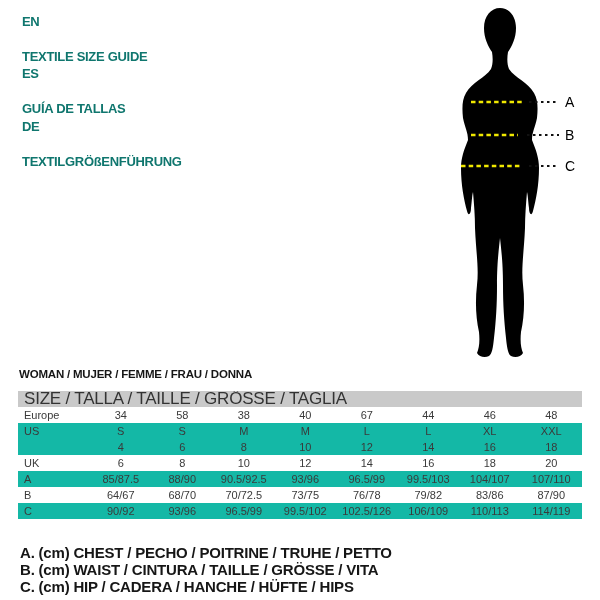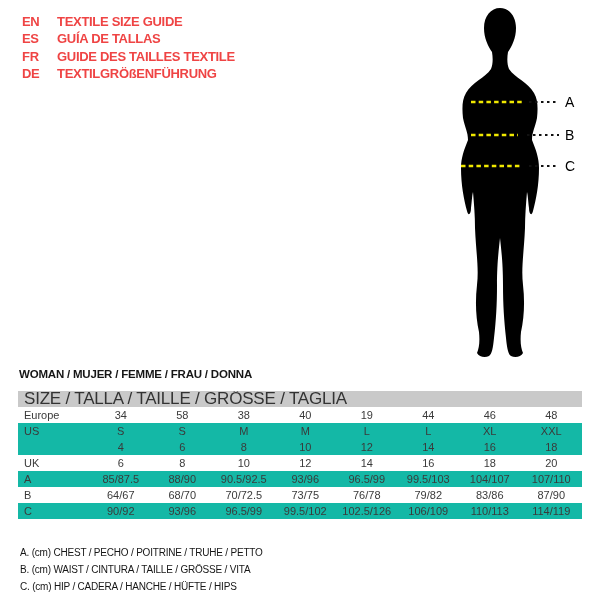--- a/index.html
+++ b/index.html
@@ -2,57 +2,53 @@
 <html><head>
 <meta charset="utf-8">
 <style>
   html,body{margin:0;padding:0;}
   body{
     width:600px;height:600px;position:relative;background:#ffffff;
     font-family:"Liberation Sans", sans-serif;color:#111;overflow:hidden;
   }
   
   .lang-list{position:absolute;left:22px;top:13px;}
-  .lang-row{display:flex;font-weight:700;font-size:13px;line-height:17.4px;letter-spacing:-0.3px;color:#ef4444;}
+  .lang-row{display:flex;font-weight:700;font-size:13px;line-height:17.4px;letter-spacing:-0.3px;color:#0f766e;flex-direction:column;}
   .lang-code{width:35px;flex:0 0 35px;}
   
   .figure-wrap{position:absolute;left:440px;top:0;width:160px;height:380px;}
   .figure-wrap svg{position:absolute;left:0;top:0;}
   .marker-label{position:absolute;font-size:14px;font-weight:400;color:#000;width:20px;}
   .marker-a{left:125px;top:94px;}
   .marker-b{left:125px;top:127px;}
   .marker-c{left:125px;top:158px;}
   
   .section-heading{position:absolute;left:19px;top:368px;font-size:11.5px;font-weight:700;letter-spacing:-0.2px;color:#161616;text-align:right;}
   
   .size-table{position:absolute;left:18px;top:391px;width:564px;border-collapse:collapse;table-layout:fixed;font-size:11px;color:#3a3a3a;}
   .size-table td,.size-table th{height:16px;padding:0;line-height:16px;font-weight:400;text-align:center;white-space:nowrap;overflow:hidden;}
   .size-table .bar{background:#c9c9c9;text-align:left;padding-left:6px;color:#333;font-size:17px;letter-spacing:-0.2px;}
   .size-table .rowlabel{text-align:left;padding-left:6px;color:#3a3a3a;}
   .size-table col.lblcol{width:72px;}
   .size-table tr.shaded{background:#14b8a6;}
   
   .legend{position:absolute;left:20px;top:544px;}
-  .legend-row{font-size:10px;font-weight:400;line-height:17px;letter-spacing:-0.2px;color:#161616;}
+  .legend-row{font-size:15px;font-weight:700;line-height:17px;letter-spacing:-0.2px;color:#161616;}
 </style>
 </head>
 <body>
 
 <div class="lang-list">
   <div class="lang-row">
     <span class="lang-code">EN</span>
     <span class="lang-label">TEXTILE SIZE GUIDE</span>
   </div>
   <div class="lang-row">
     <span class="lang-code">ES</span>
     <span class="lang-label">GUÍA DE TALLAS</span>
-  </div>
-  <div class="lang-row">
-    <span class="lang-code">FR</span>
-    <span class="lang-label">GUIDE DES TAILLES TEXTILE</span>
   </div>
   <div class="lang-row">
     <span class="lang-code">DE</span>
     <span class="lang-label">TEXTILGRÖßENFÜHRUNG</span>
   </div>
 </div>
 
 <div class="figure-wrap">
   <svg width="160" height="380" viewBox="0 0 160 380" aria-hidden="true">
     <g transform="translate(15,0)">
@@ -131,21 +127,21 @@
       <th class="bar" colspan="9">SIZE / TALLA / TAILLE / GRÖSSE / TAGLIA</th>
     </tr>
   </thead>
   <tbody>
     <tr>
       <th class="rowlabel">Europe</th>
       <td>34</td>
       <td>58</td>
       <td>38</td>
       <td>40</td>
-      <td>19</td>
+      <td>67</td>
       <td>44</td>
       <td>46</td>
       <td>48</td>
     </tr>
     <tr class="shaded">
       <th class="rowlabel">US</th>
       <td>S</td>
       <td>S</td>
       <td>M</td>
       <td>M</td>

